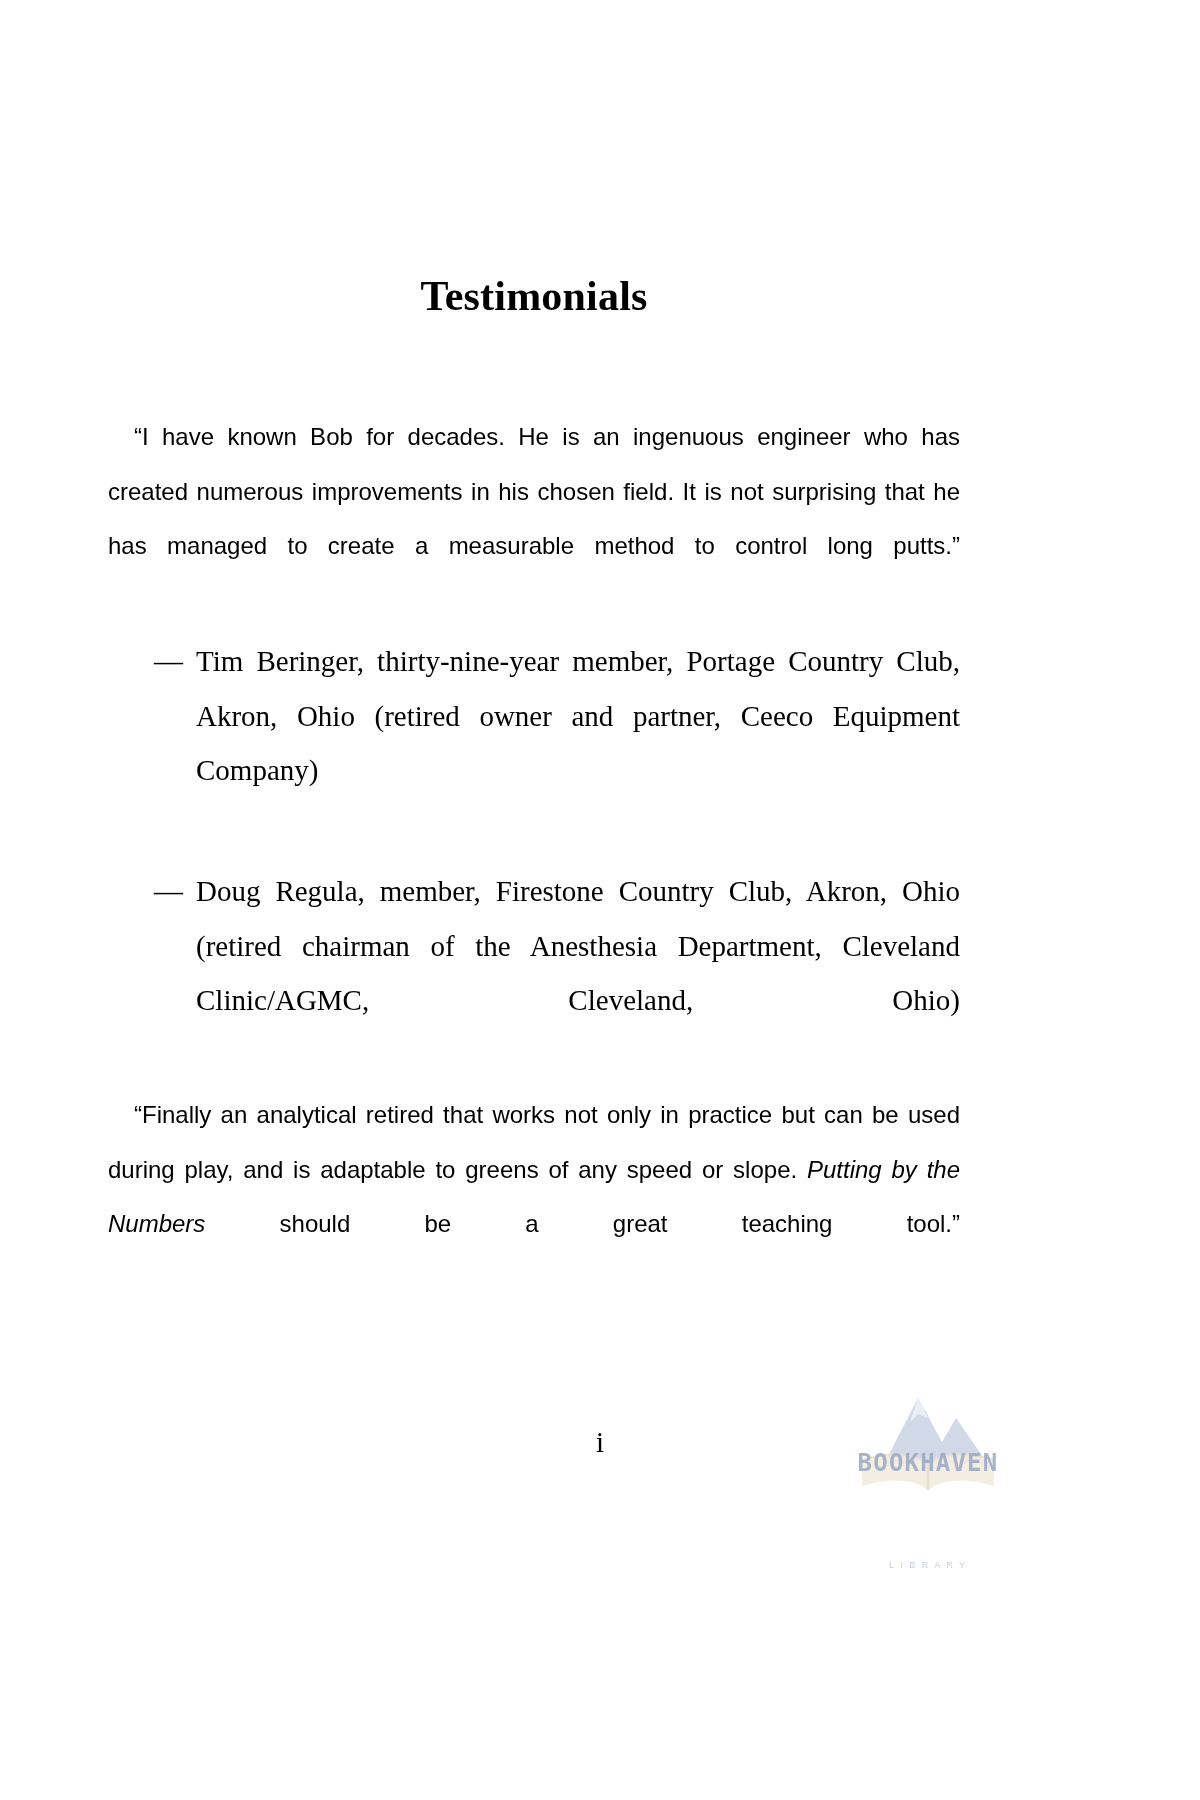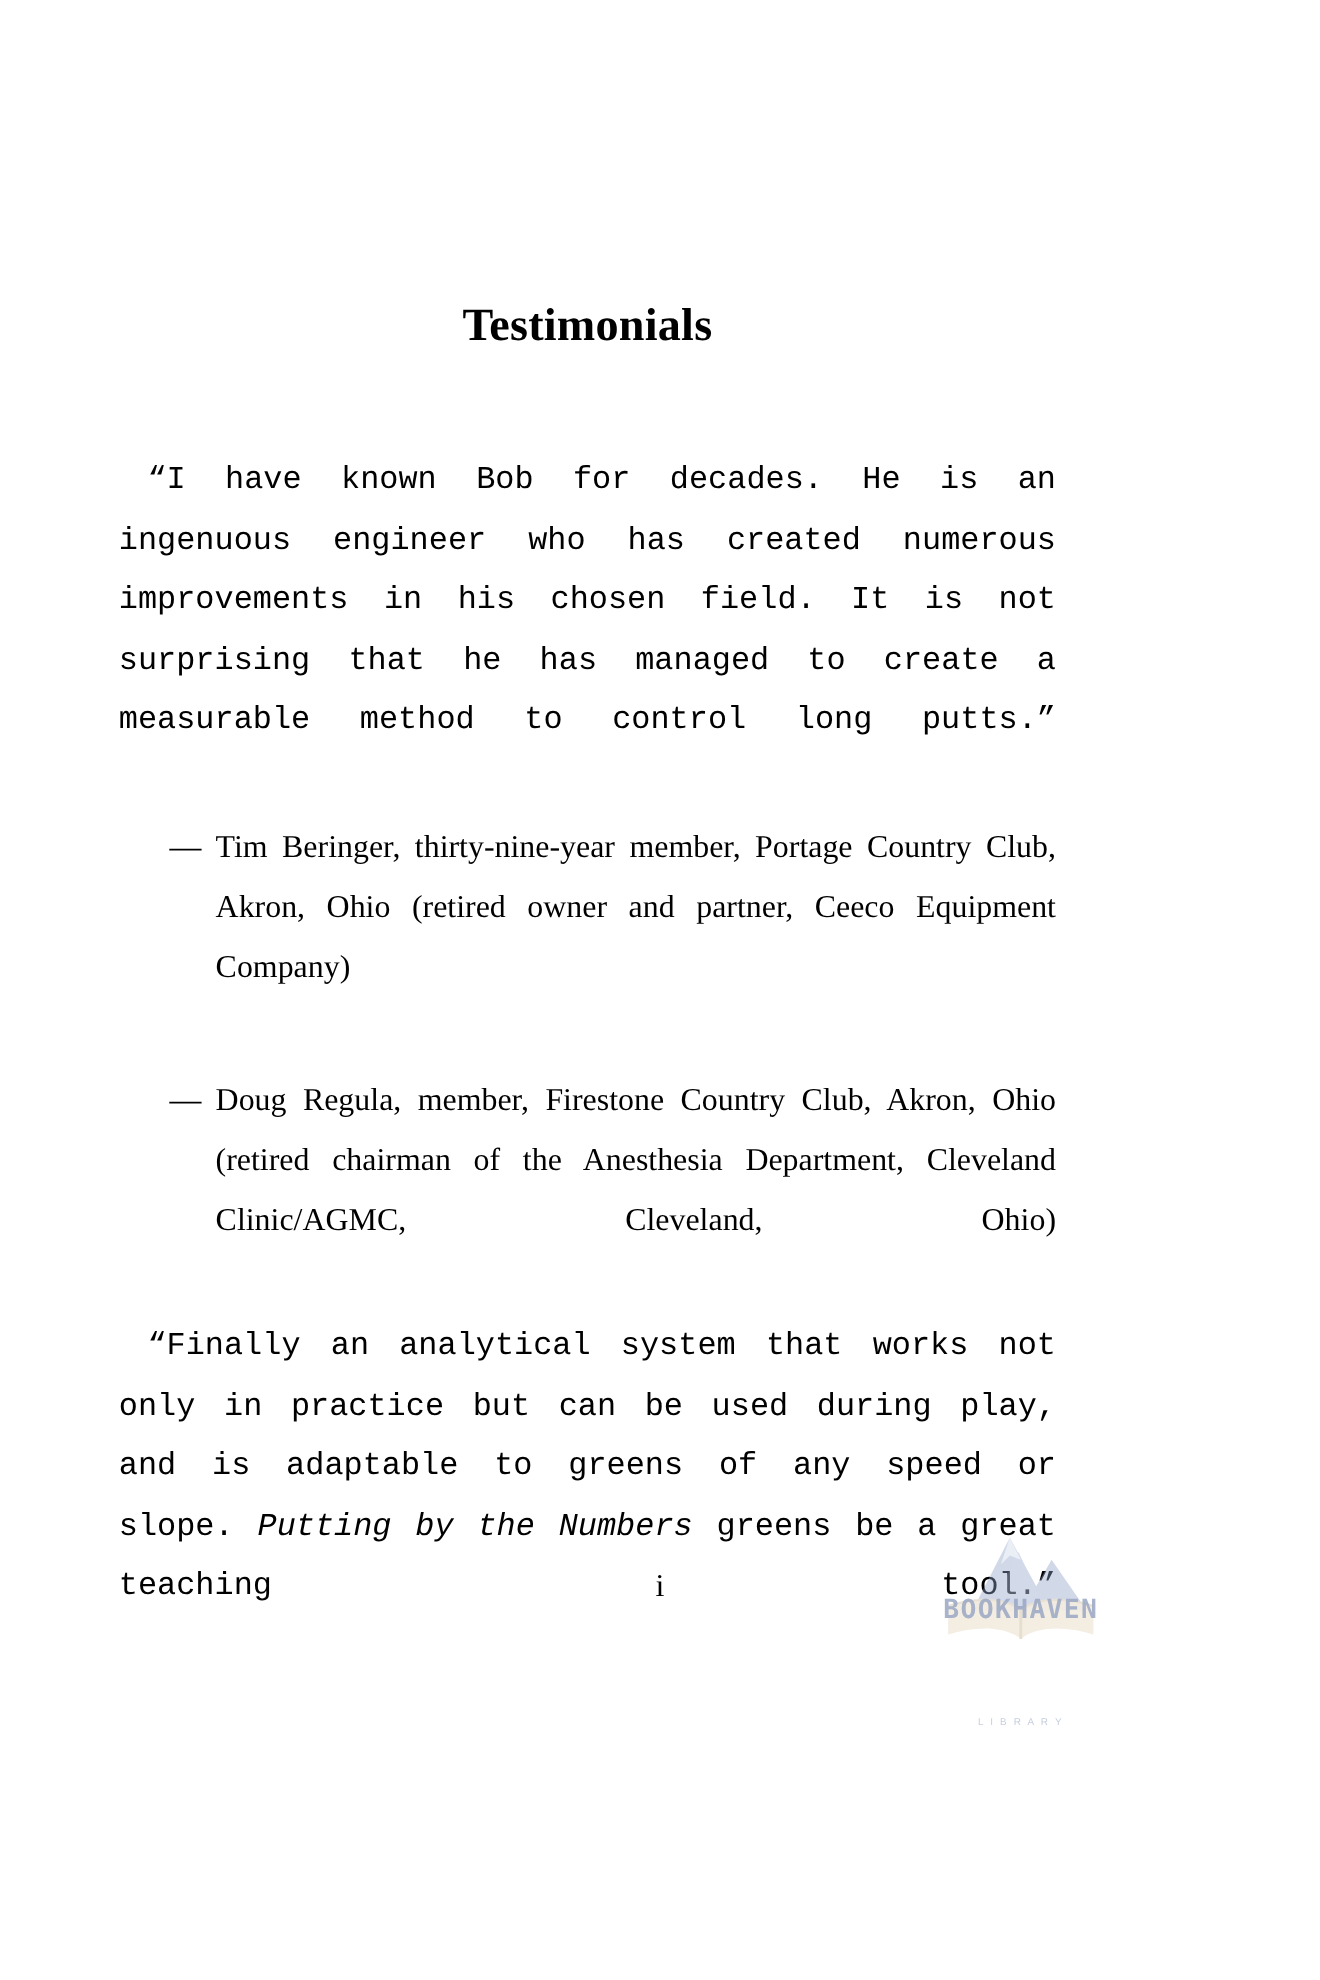--- a/index.html
+++ b/index.html
@@ -50,26 +50,26 @@
   .body-block {
     position: absolute;
     top: 410px;
     left: 0;
     width: 852px;
   }
 
   p.quote {
     margin: 0 0 0 0;
     padding: 0;
-    font-size: 29px;
+    font-size: 24px;
     line-height: 54.5px;
     text-align: justify;
     text-justify: inter-word;
     text-indent: 26px;
-    font-family: Liberation Mono, monospace;
+    font-family: Liberation Sans, sans-serif;
     hyphens: none;
   }
 
   
   p.quote::after {
     content: "";
     display: inline-block;
     width: 100%;
   }
 
@@ -176,21 +176,21 @@
 
 
       <div class="gap-sm"></div>
 
       <div class="attribution">
         <span class="dash">—</span><span>Doug Regula, member, Firestone Country Club, Akron, Ohio (retired chairman of the Anesthesia Department, Cleveland Clinic/AGMC, Cleveland, Ohio)</span>
       </div>
 
       <div class="gap-sm"></div>
 
-      <p class="quote"><span>“Finally an analytical system that works not only in practice but can be used during play, and is adaptable to greens of any speed or slope. </span><em class="title-italic">Putting by the Numbers</em><span> greens be a great teaching tool.”</span></p>
+      <p class="quote"><span>“Finally an analytical retired that works not only in practice but can be used during play, and is adaptable to greens of any speed or slope. </span><em class="title-italic">Putting by the Numbers</em><span> should be a great teaching tool.”</span></p>
 
     </div>
   </div>
 
   <div class="folio">i</div>
 
   <div class="watermark">
     <svg width="180" height="150" viewBox="0 0 180 150" xmlns="http://www.w3.org/2000/svg">
 
       <path d="M46 108 L80 42 L104 86 L118 62 L150 108 Z" fill="#8fa3c8" opacity="0.75"></path>

